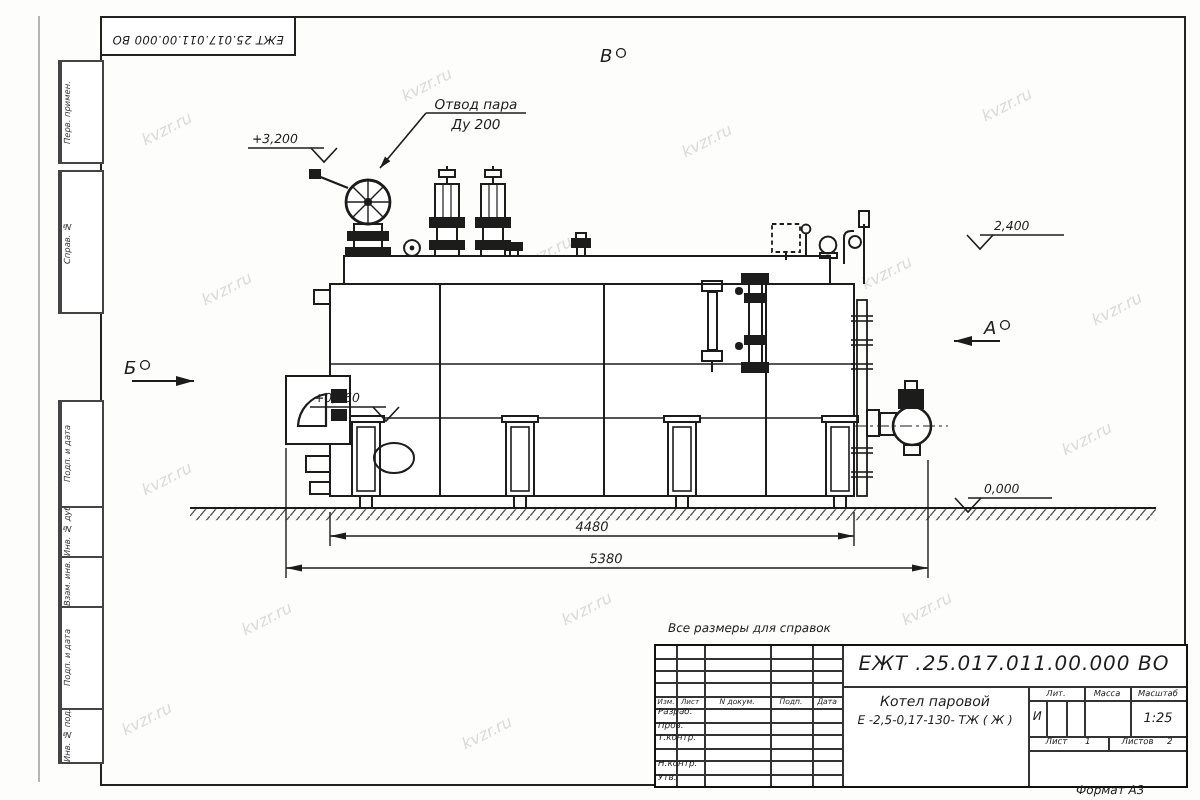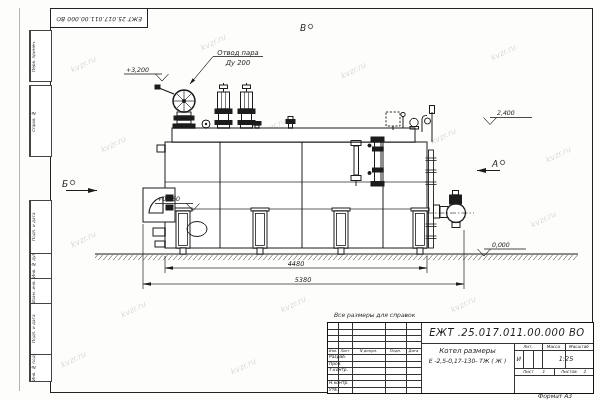--- a/index.html
+++ b/index.html
@@ -327,27 +327,27 @@
   <div class="cell" style="left:10px;top:25px;width:14px;height:6px;font-size:3.6px;line-height:6px;text-align:center">Лист</div>
   <div class="cell" style="left:24px;top:25px;width:33px;height:6px;font-size:3.8px;line-height:6px;text-align:center">N докум.</div>
   <div class="cell" style="left:57px;top:25px;width:21px;height:6px;font-size:3.8px;line-height:6px;text-align:center">Подп.</div>
   <div class="cell" style="left:78px;top:25px;width:15px;height:6px;font-size:3.8px;line-height:6px;text-align:center">Дата</div>
   <div class="cell" style="left:1px;top:31px;width:23px;height:6.5px;font-size:4.4px;line-height:6.5px">Разраб.</div>
   <div class="cell" style="left:1px;top:37.5px;width:23px;height:6.5px;font-size:4.4px;line-height:6.5px">Пров.</div>
   <div class="cell" style="left:1px;top:44px;width:23px;height:6.5px;font-size:4.4px;line-height:6.5px">Т.контр.</div>
   <div class="cell" style="left:1px;top:50.5px;width:23px;height:6.5px;font-size:4.4px;line-height:6.5px"></div>
   <div class="cell" style="left:1px;top:57px;width:23px;height:6.5px;font-size:4.4px;line-height:6.5px">Н.контр.</div>
   <div class="cell" style="left:1px;top:63.5px;width:23px;height:6.5px;font-size:4.4px;line-height:6.5px">Утв.</div>
-  <div class="cell" style="left:93px;top:24px;width:93px;height:10px;text-align:center;font-size:7px">Котел размеры</div>
+  <div class="cell" style="left:93px;top:24px;width:93px;height:10px;text-align:center;font-size:7px">Котел паровой</div>
   <div class="cell" style="left:93px;top:34px;width:93px;height:9px;text-align:center;font-size:6px">Е -2,5-0,17-130- ТЖ ( Ж )</div>
   <div class="cell" style="left:186px;top:20px;width:28px;height:7px;font-size:4.2px;line-height:7px;text-align:center">Лит.</div>
   <div class="cell" style="left:214px;top:20px;width:23px;height:7px;font-size:4.2px;line-height:7px;text-align:center">Масса</div>
   <div class="cell" style="left:237px;top:20px;width:28px;height:7px;font-size:4.2px;line-height:7px;text-align:center">Масштаб</div>
   <div class="cell" style="left:186px;top:27px;width:9.3px;height:18px;font-size:6px;line-height:18px;text-align:center">И</div>
-  <div class="cell" style="left:224px;top:27px;width:28px;height:18px;font-size:6.5px;line-height:18px;text-align:center">1:25</div>
+  <div class="cell" style="left:237px;top:27px;width:28px;height:18px;font-size:6.5px;line-height:18px;text-align:center">1:25</div>
   <div class="cell" style="left:186px;top:45px;width:40px;height:7px;font-size:4.3px;line-height:7px;display:flex;justify-content:space-evenly">
     <span>Лист</span>
     <span>1</span>
   </div>
   <div class="cell" style="left:226px;top:45px;width:39px;height:7px;font-size:4.3px;line-height:7px;display:flex;justify-content:space-evenly">
     <span>Листов</span>
     <span>2</span>
   </div>
 </div>
 

